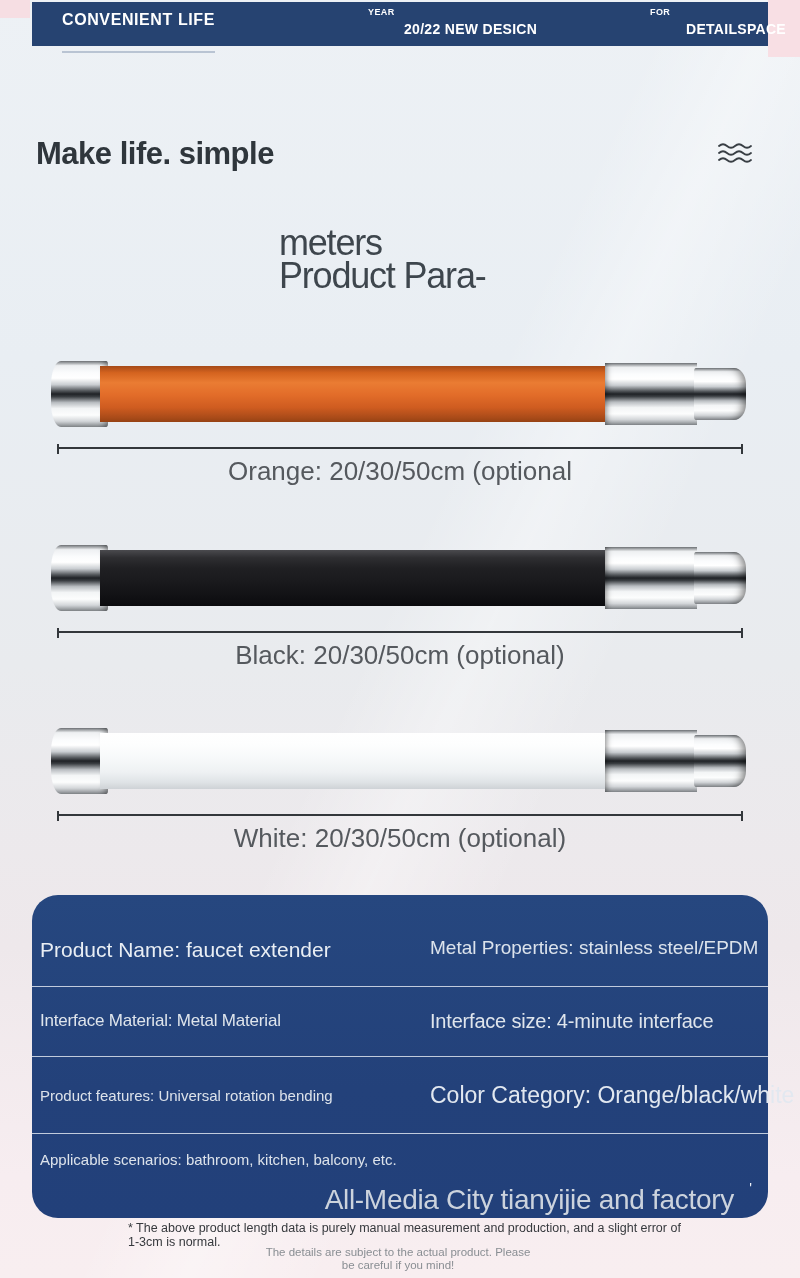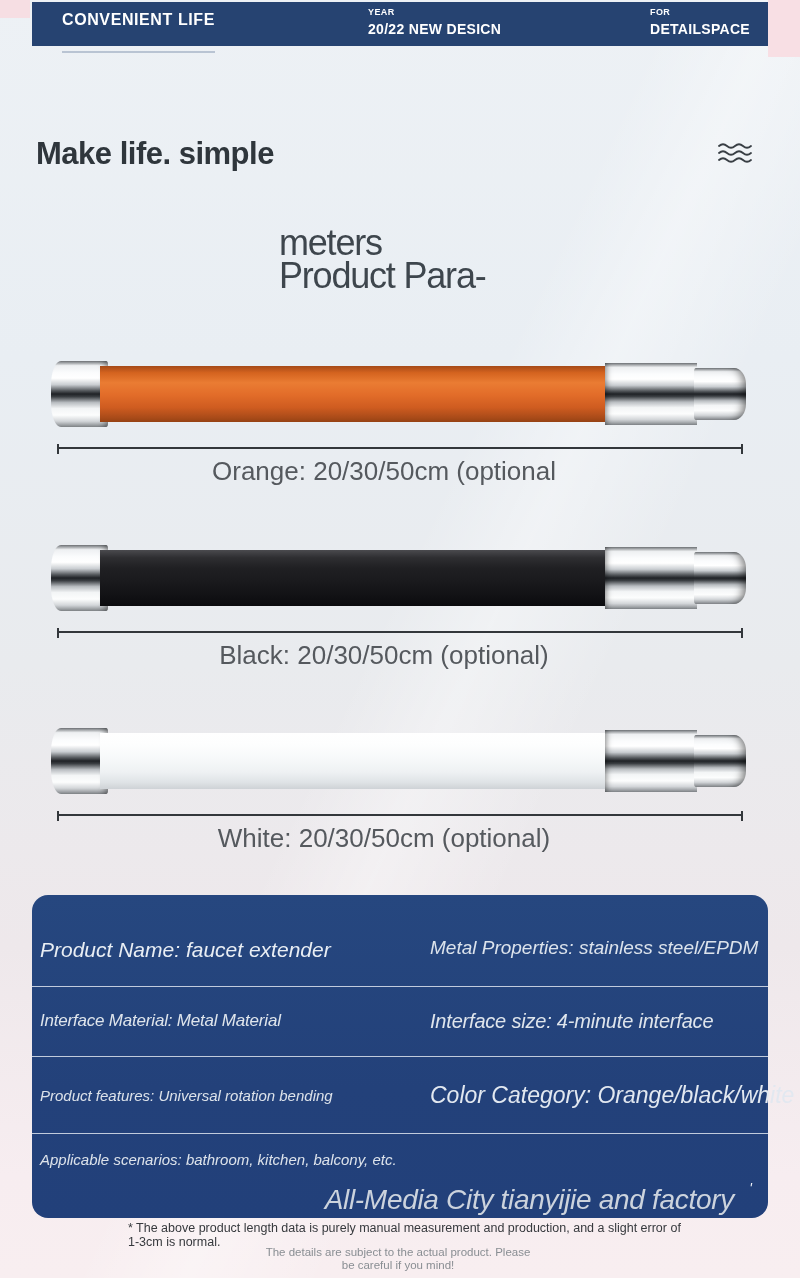--- a/index.html
+++ b/index.html
@@ -21,21 +21,21 @@
     position:absolute;left:32px;top:2px;width:736px;height:44px;
     background:#264371;color:#fff;
   }
   .brand{
     position:absolute;left:30px;top:9px;
     font-size:16px;font-weight:bold;letter-spacing:0.6px;
     border-bottom:2px solid #b9c4d3;padding-bottom:22px;
   }
   .hgroup{position:absolute;top:6px;line-height:1;}
   .hgroup .small{font-size:9px;font-weight:bold;letter-spacing:0.4px;}
-  .hgroup .big{font-size:14px;font-weight:bold;letter-spacing:0.3px;margin-top:5px;}
+  .hgroup .big{font-size:14px;font-weight:bold;letter-spacing:0.3px;margin-top:5px;margin-left:36px;}
   .hg-year{left:336px;}
   .hg-for{left:618px;}
 
   
   .slogan{
     position:absolute;left:36px;top:136px;
     font-size:31px;font-weight:bold;letter-spacing:-0.5px;color:#2f363c;
   }
   .wave-icon{position:absolute;left:718px;top:141px;}
   .page-title{
@@ -72,29 +72,29 @@
   .dim-line{
     position:absolute;left:57px;width:686px;height:0;
     border-top:2px solid #33373b;
   }
   .dim-line::before,.dim-line::after{
     content:"";position:absolute;top:-5px;width:2px;height:10px;background:#33373b;
   }
   .dim-line::before{left:0;}
   .dim-line::after{right:0;}
   .hose-caption{
-    position:absolute;left:34px;width:700px;text-align:center;
+    position:absolute;left:50px;width:700px;text-align:center;
     font-size:26px;color:#55595e;
   }
 
   
   .spec-panel{
     position:absolute;left:32px;top:895px;width:736px;height:323px;
     background:linear-gradient(180deg,#26477f 0%,#23417a 60%,#22407a 100%);
-    border-radius:16px;color:#e4eaf1;font-style:italic;
+    border-radius:26px;color:#e4eaf1;
   }
   .spec-row{position:absolute;left:0;width:736px;}
   .row1{top:0;height:91px;}
   .row2{top:91px;height:70px;}
   .row3{top:161px;height:77px;}
   .row4{top:238px;height:76px;}
   .divider{position:absolute;left:0;width:736px;height:1px;background:rgba(232,238,245,0.8);}
   .d1{top:91px;} .d2{top:161px;} .d3{top:238px;}
   .cell-l{position:absolute;left:8px;top:50%;transform:translateY(-50%);white-space:nowrap;}
   .cell-r{position:absolute;left:398px;top:50%;transform:translateY(-50%);white-space:nowrap;}

